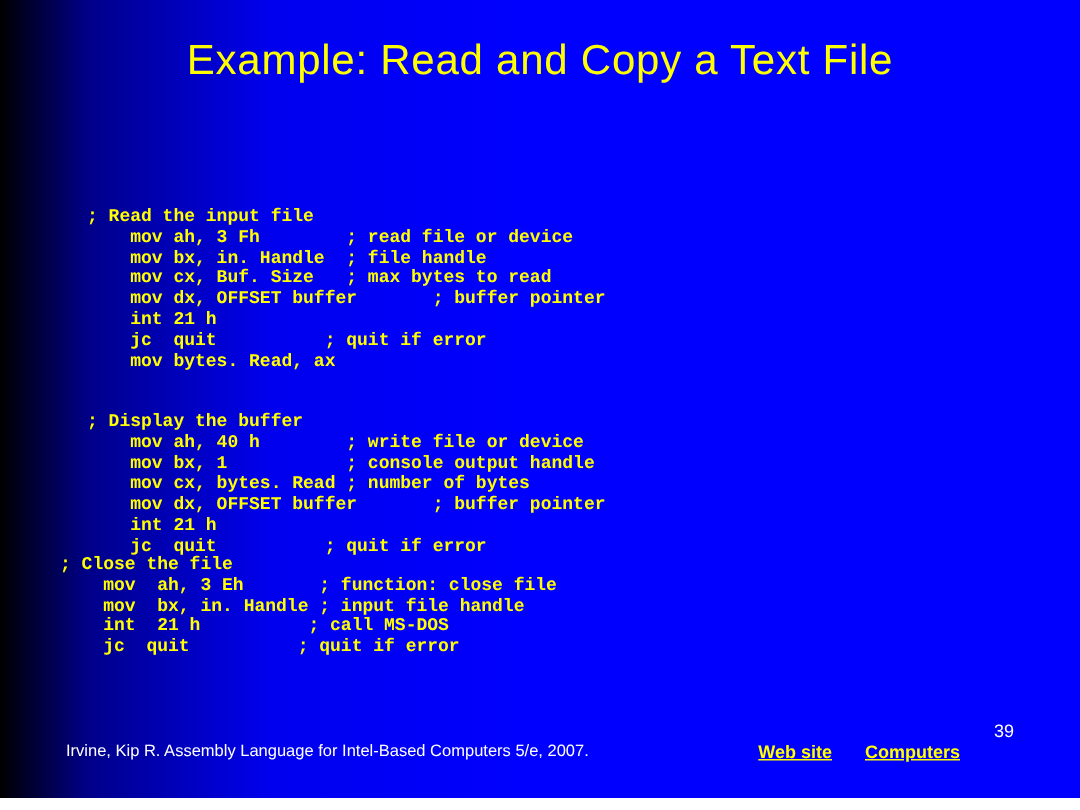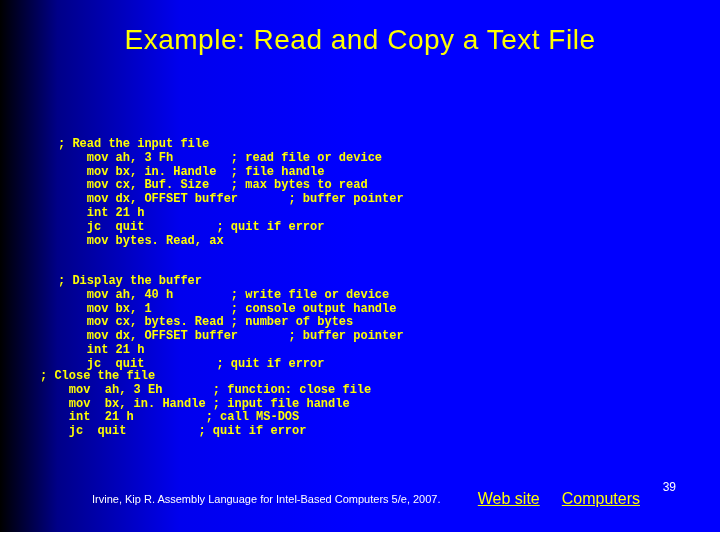--- a/index.html
+++ b/index.html
@@ -30,28 +30,28 @@
       margin-top: 28px;
     }
     .block1 { top: 110px; left: 58px; }
     .block2 { top: 247px; left: 58px; }
     .block3 { top: 342px; left: 40px; }
     .footer {
       position: absolute;
       bottom: 24px;
       left: 0;
       width: 100%;
-      padding: 0 58px 0 92px;
+      padding: 0 58px 0 44px;
       display: flex;
       align-items: center;
       font-size: 11px;
     }
     .credit { color: #ffffff; flex: 0 0 auto; }
     .spacer { flex: 1; }
-    .link { color: #ffff00; text-decoration: underline; margin-right: 22px; font-size: 16px; }
+    .link { color: #ffff00; text-decoration: underline; margin-right: 22px; font-size: 12px; font-weight: bold; }
     .pagenum { color: #ffffff; font-size: 12px; position: absolute; right: 44px; bottom: 38px; }
   </style>
 </head>
 <body>
 
 <div class="slide">
   <h1 class="title">Example: Read and Copy a Text File</h1>
 
   <div class="code-block block1">; Read the input file
     mov ah, 3 Fh        ; read file or device

